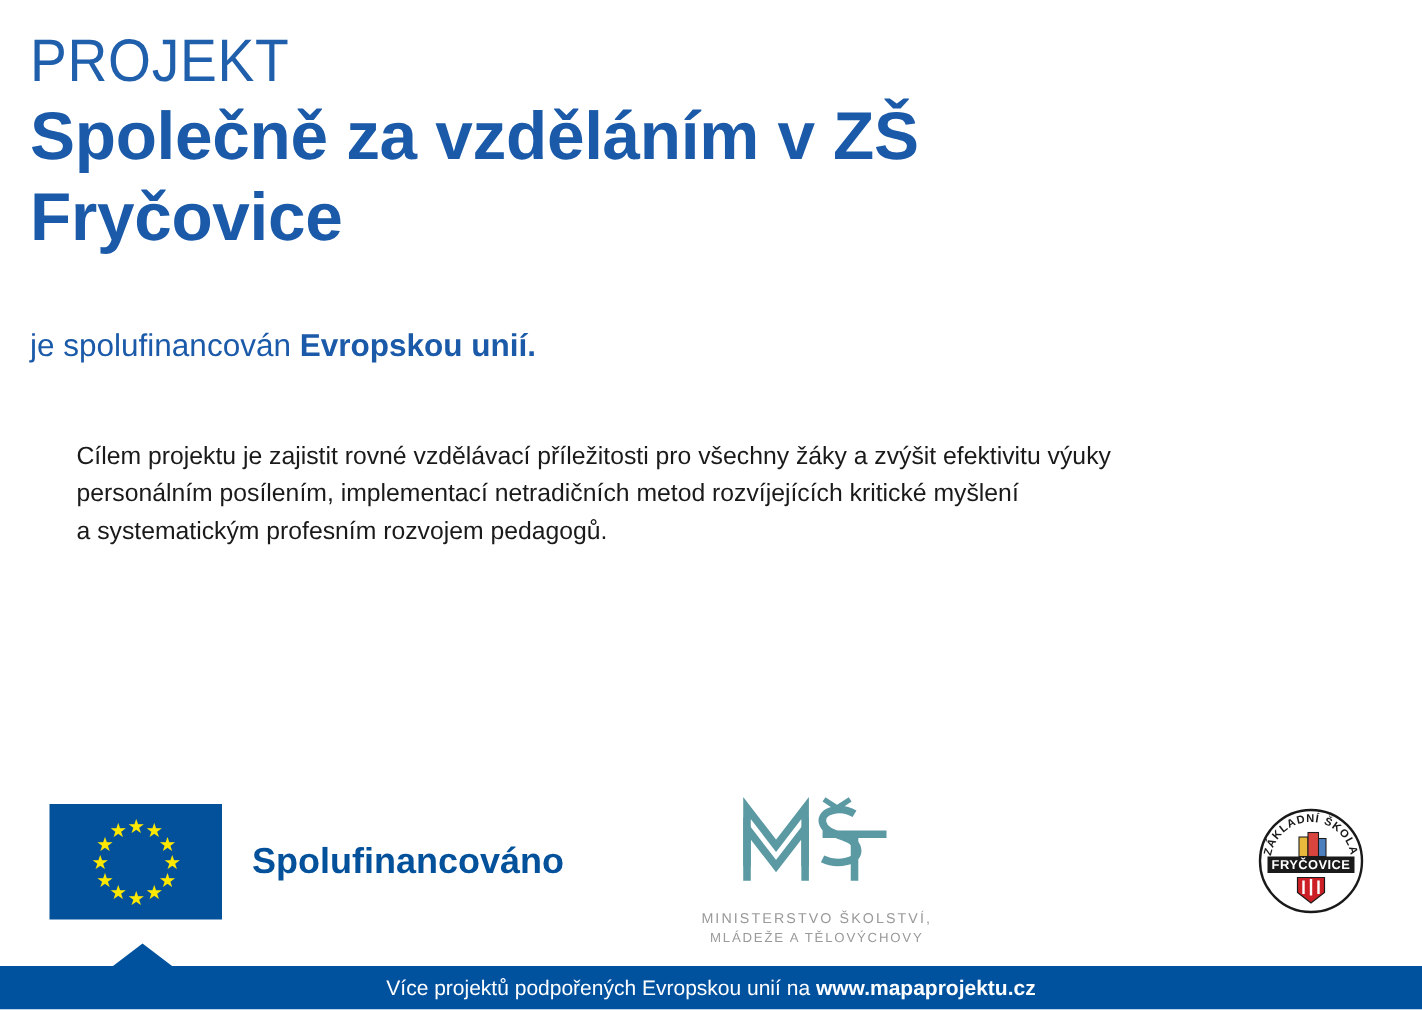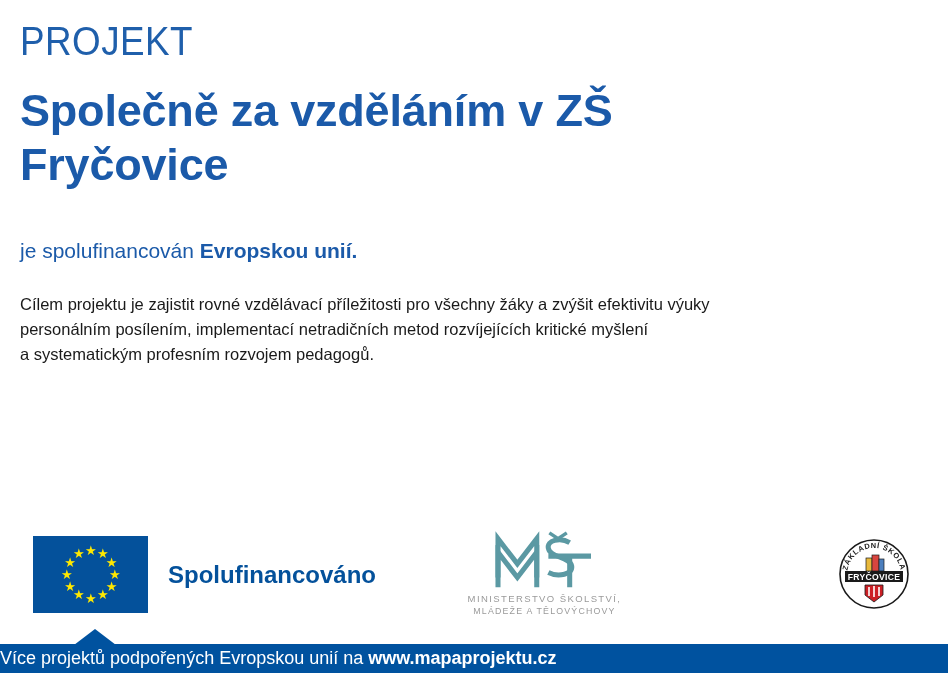--- a/index.html
+++ b/index.html
@@ -32,21 +32,21 @@
     font-size: 40px;
     line-height: 46px;
     font-weight: 400;
     color: #1f5fab;
     letter-spacing: 0.5px;
     transform: scaleX(0.92);
     transform-origin: left center;
     white-space: nowrap;
   }
   .main-title {
-    margin-top: 20px;
+    margin-top: 0;
     font-size: 45px;
     line-height: 54px;
     font-weight: 700;
     color: #1b5aa9;
     letter-spacing: -0.2px;
     max-width: 640px;
   }
   .subtitle {
     margin-top: 46px;
     font-size: 21px;
@@ -64,20 +64,21 @@
     left: 20px;
     top: 292px;
     width: 900px;
     font-size: 16.5px;
     line-height: 25px;
     color: #1a1a1a;
   }
   .body-text .line {
     display: block;
     white-space: nowrap;
+    margin-left: 31px;
   }
 
   
   .logo-strip {
     position: absolute;
     left: 0;
     top: 525px;
     width: 948px;
     height: 100px;
   }
@@ -124,21 +125,21 @@
     top: 4px;
     width: 195px;
     text-align: center;
   }
   .msmt-mark {
     width: 195px;
     height: 62px;
     display: block;
   }
   .msmt-caption {
-    margin-top: 2px;
+    margin-top: 16px;
     color: #9a9a9a;
     font-size: 9.5px;
     line-height: 12px;
     letter-spacing: 1.4px;
     white-space: nowrap;
   }
   .msmt-caption .l2 {
     font-size: 8.8px;
     letter-spacing: 1.2px;
     display: block;
@@ -177,22 +178,23 @@
     border-right: 21px solid transparent;
     border-bottom: 16px solid #00529f;
   }
   .footer-text {
     position: absolute;
     left: 0;
     top: 0;
     width: 948px;
     height: 29px;
     line-height: 29px;
+    text-align: center;
     color: #ffffff;
-    font-size: 18px;
+    font-size: 14px;
     white-space: nowrap;
   }
   .footer-text .strong {
     font-weight: 700;
   }
 </style>
 </head>
 <body>
 
 <div class="poster">

